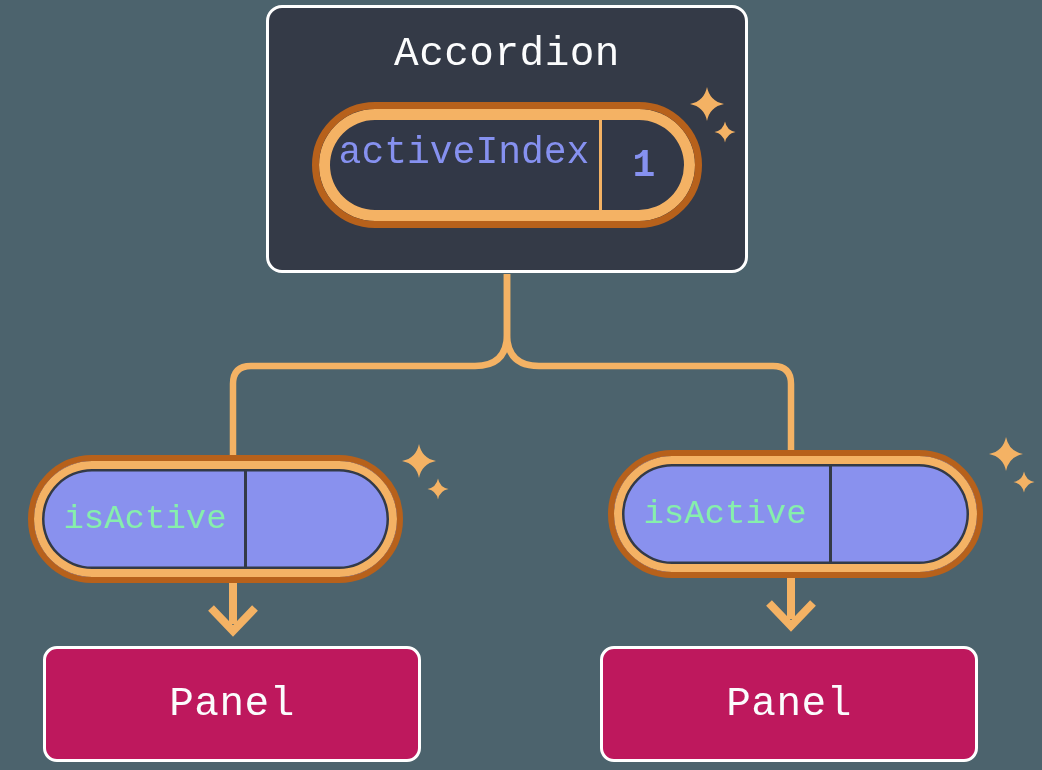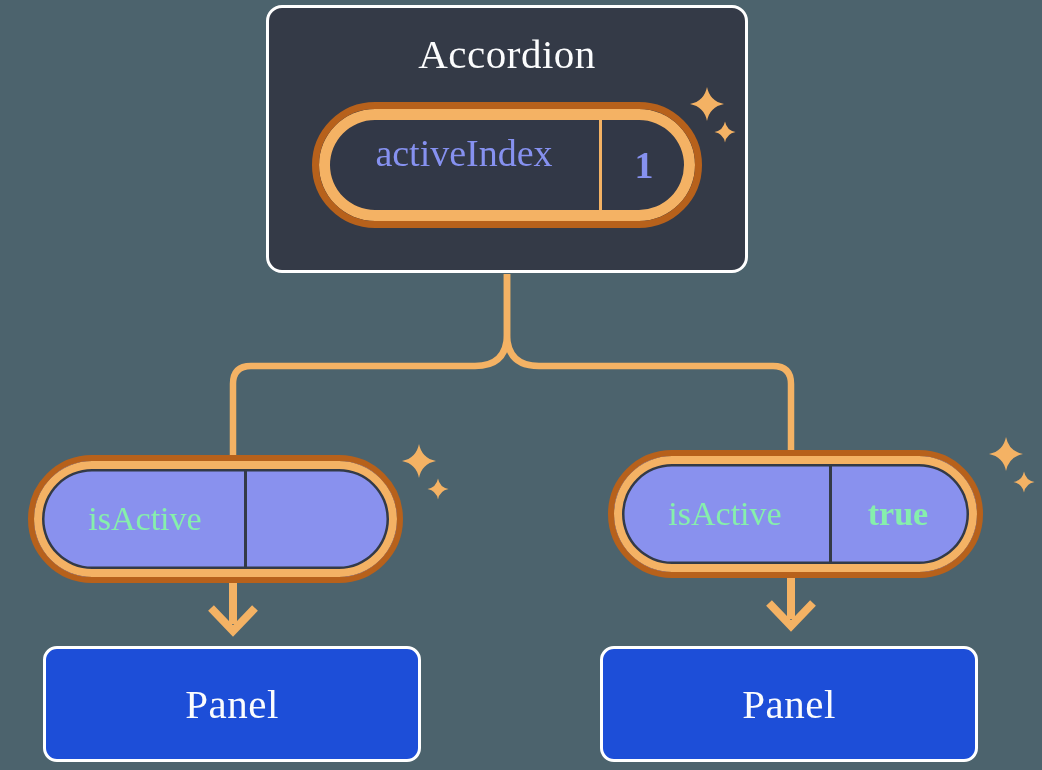--- a/index.html
+++ b/index.html
@@ -1,21 +1,21 @@
 <!DOCTYPE html>
 <html><head>
 <meta charset="utf-8">
 <style>
   html,body{margin:0;padding:0;}
   .canvas{
     position:relative;
     width:1042px;height:770px;
     background:#4c636d;
     overflow:hidden;
-    font-family:Liberation Serif, serif;
+    font-family:Liberation Mono, monospace;
   }
   .node{
     position:absolute;
     background:#343a47;
     border:3px solid #ffffff;
     border-radius:16px;
     box-sizing:border-box;
   }
   .node-label{
     position:absolute;
@@ -63,21 +63,21 @@
     display:flex;align-items:center;justify-content:center;
     color:#86efac;font-size:34px;
   }
   .prop-sep{
     position:absolute;width:3px;
     background:#333a47;
   }
   .panel{
     position:absolute;
     width:378px;height:116px;
-    background:#1d4ed8;
+    background:#be185d;
     border:3px solid #ffffff;
     border-radius:14px;
     box-sizing:border-box;
     display:flex;align-items:center;justify-content:center;
     color:#fbfcfd;font-size:41px;font-weight:500;
     letter-spacing:0.5px;
   }
   svg.overlay{
     position:absolute;left:0;top:0;width:1042px;height:770px;
     pointer-events:none;
@@ -119,18 +119,17 @@
     </g>
   </svg>
 
   <div class="prop-pill" style="left:28px;top:455px;"></div>
   <div class="prop-sep" style="left:243.5px;top:470px;height:98px;"></div>
   <div class="prop-text" style="left:46px;top:455px;width:198px;height:128px;font-weight:400;">isActive</div>
 
   <div class="prop-pill" style="left:608px;top:450px;"></div>
   <div class="prop-sep" style="left:828.5px;top:465px;height:98px;"></div>
   <div class="prop-text" style="left:626px;top:450px;width:198px;height:128px;font-weight:400;">isActive</div>
-  <div class="prop-text" style="left:832px;top:450px;width:132px;height:128px;font-weight:700;">true</div>
 
   <div class="panel" style="left:43px;top:646px;">Panel</div>
   <div class="panel" style="left:600px;top:646px;">Panel</div>
 
 </div>
 
 </body></html>

